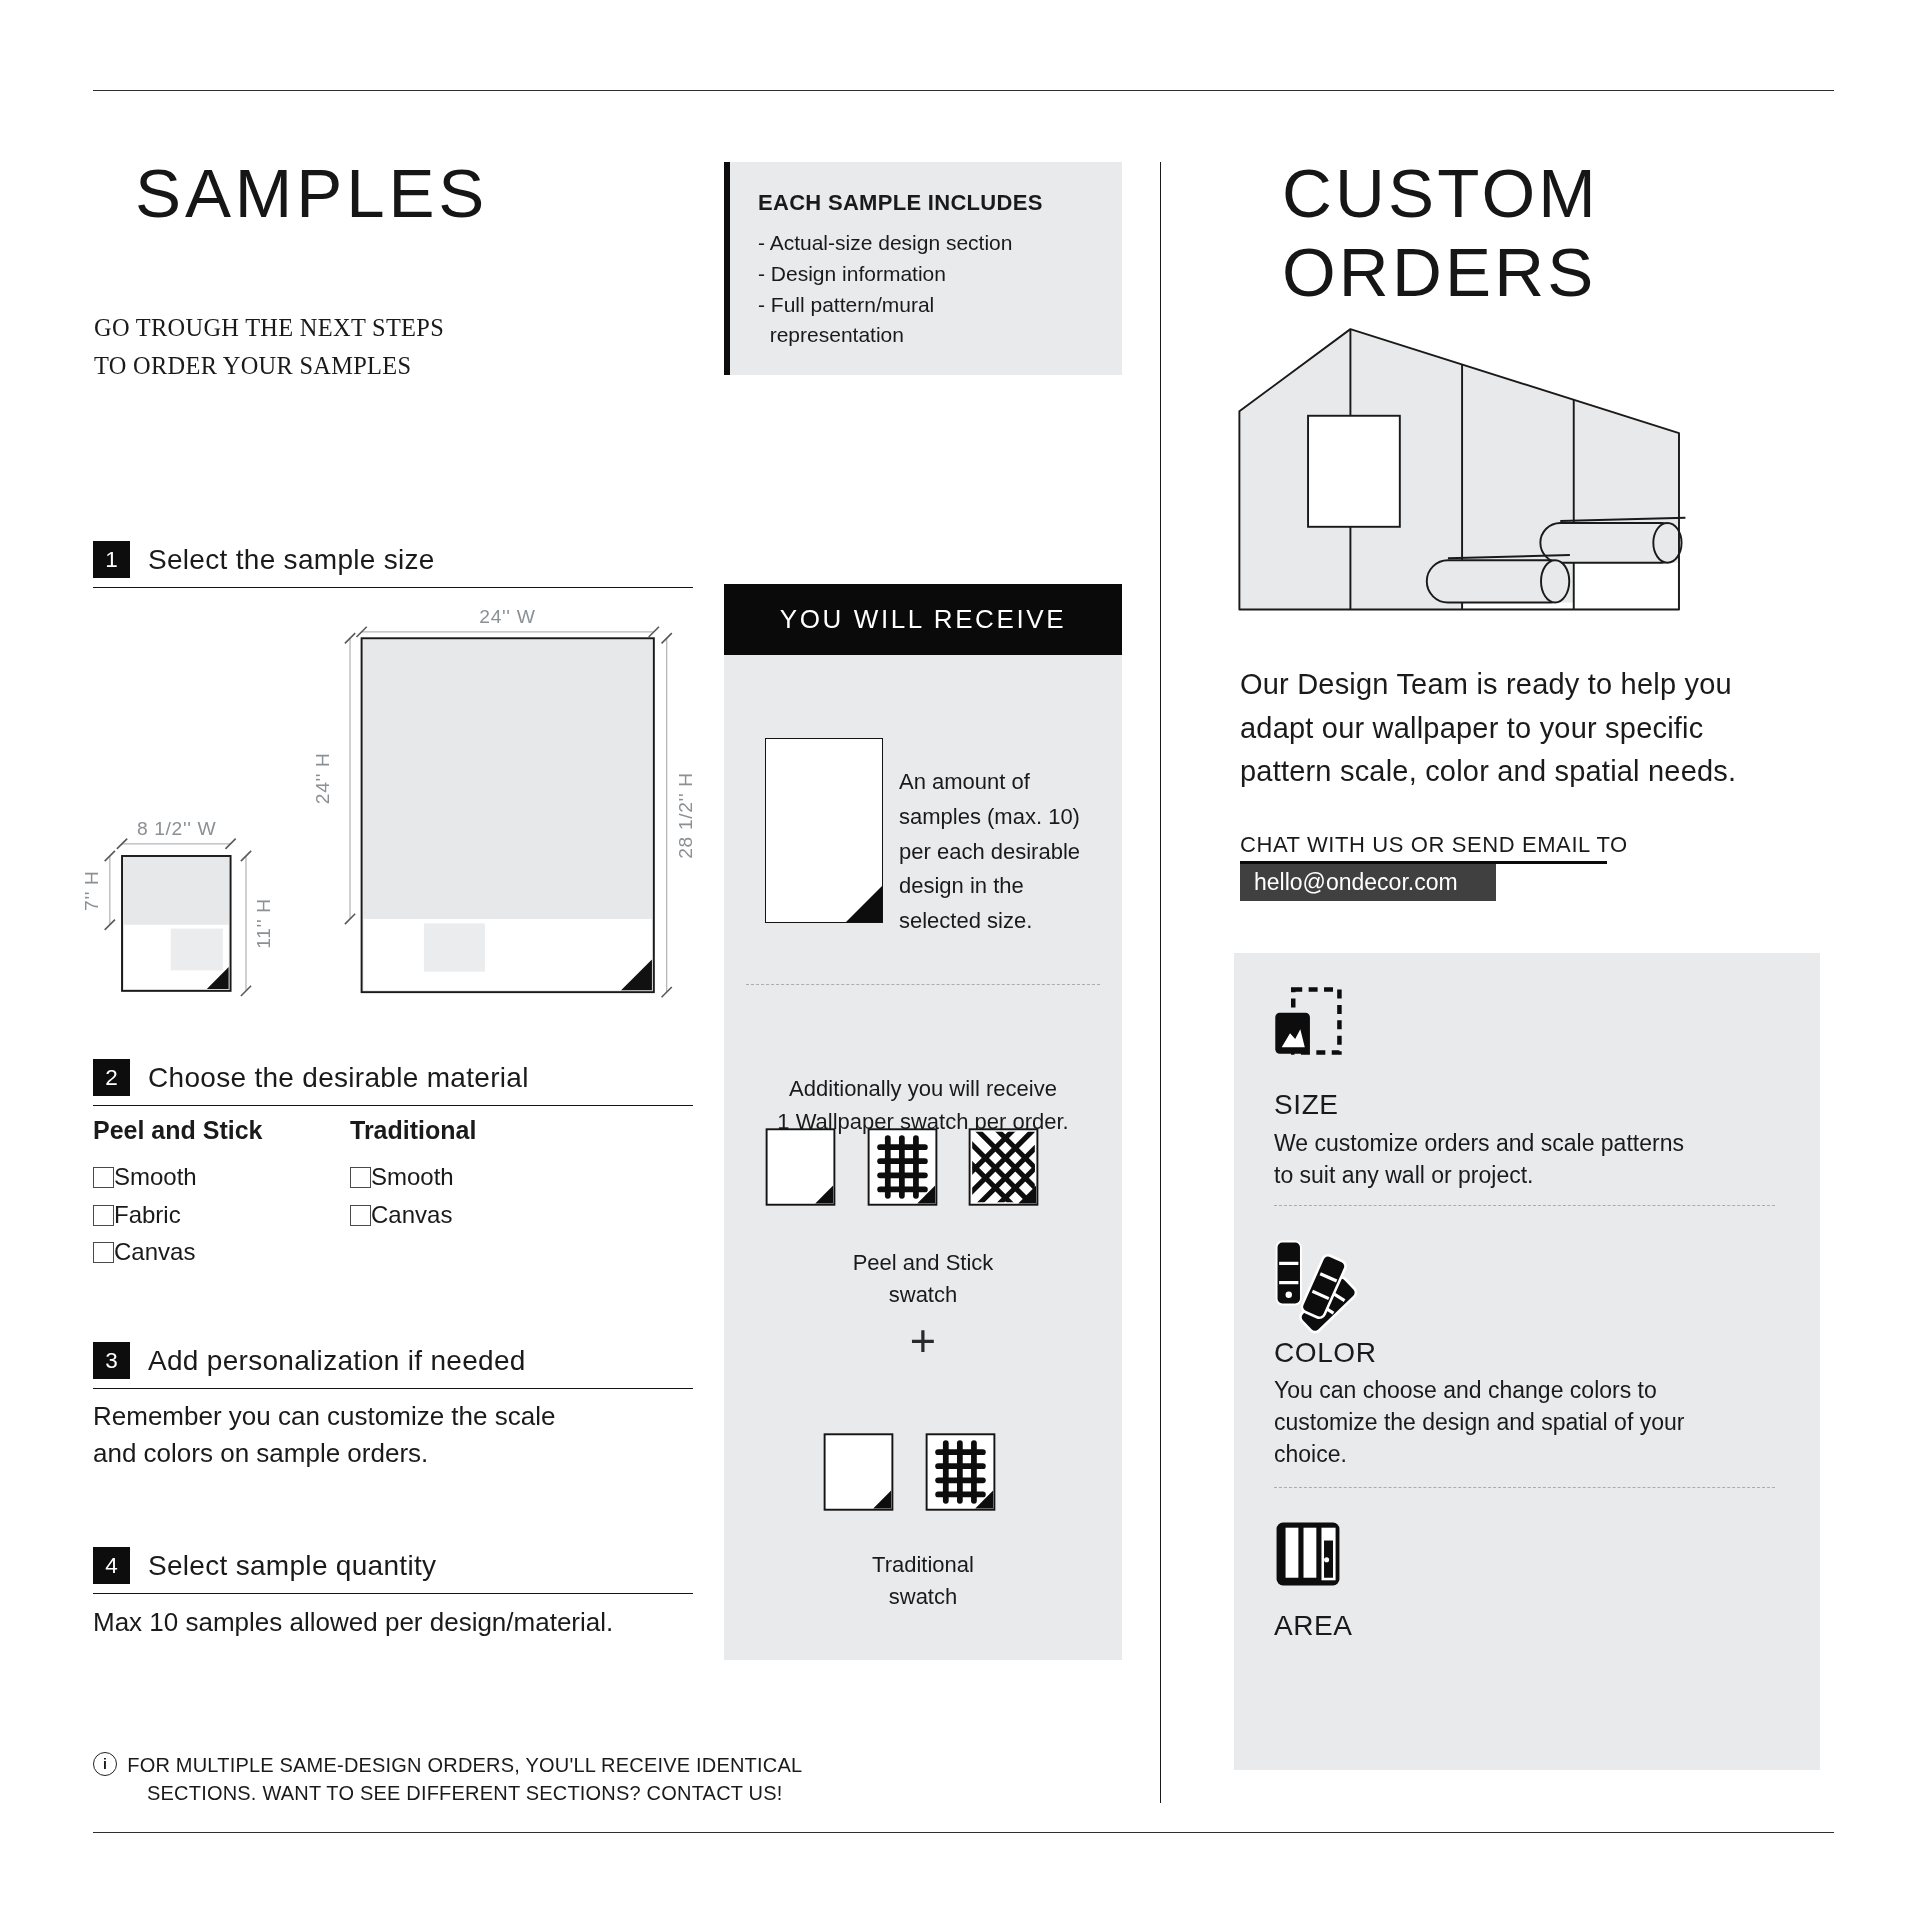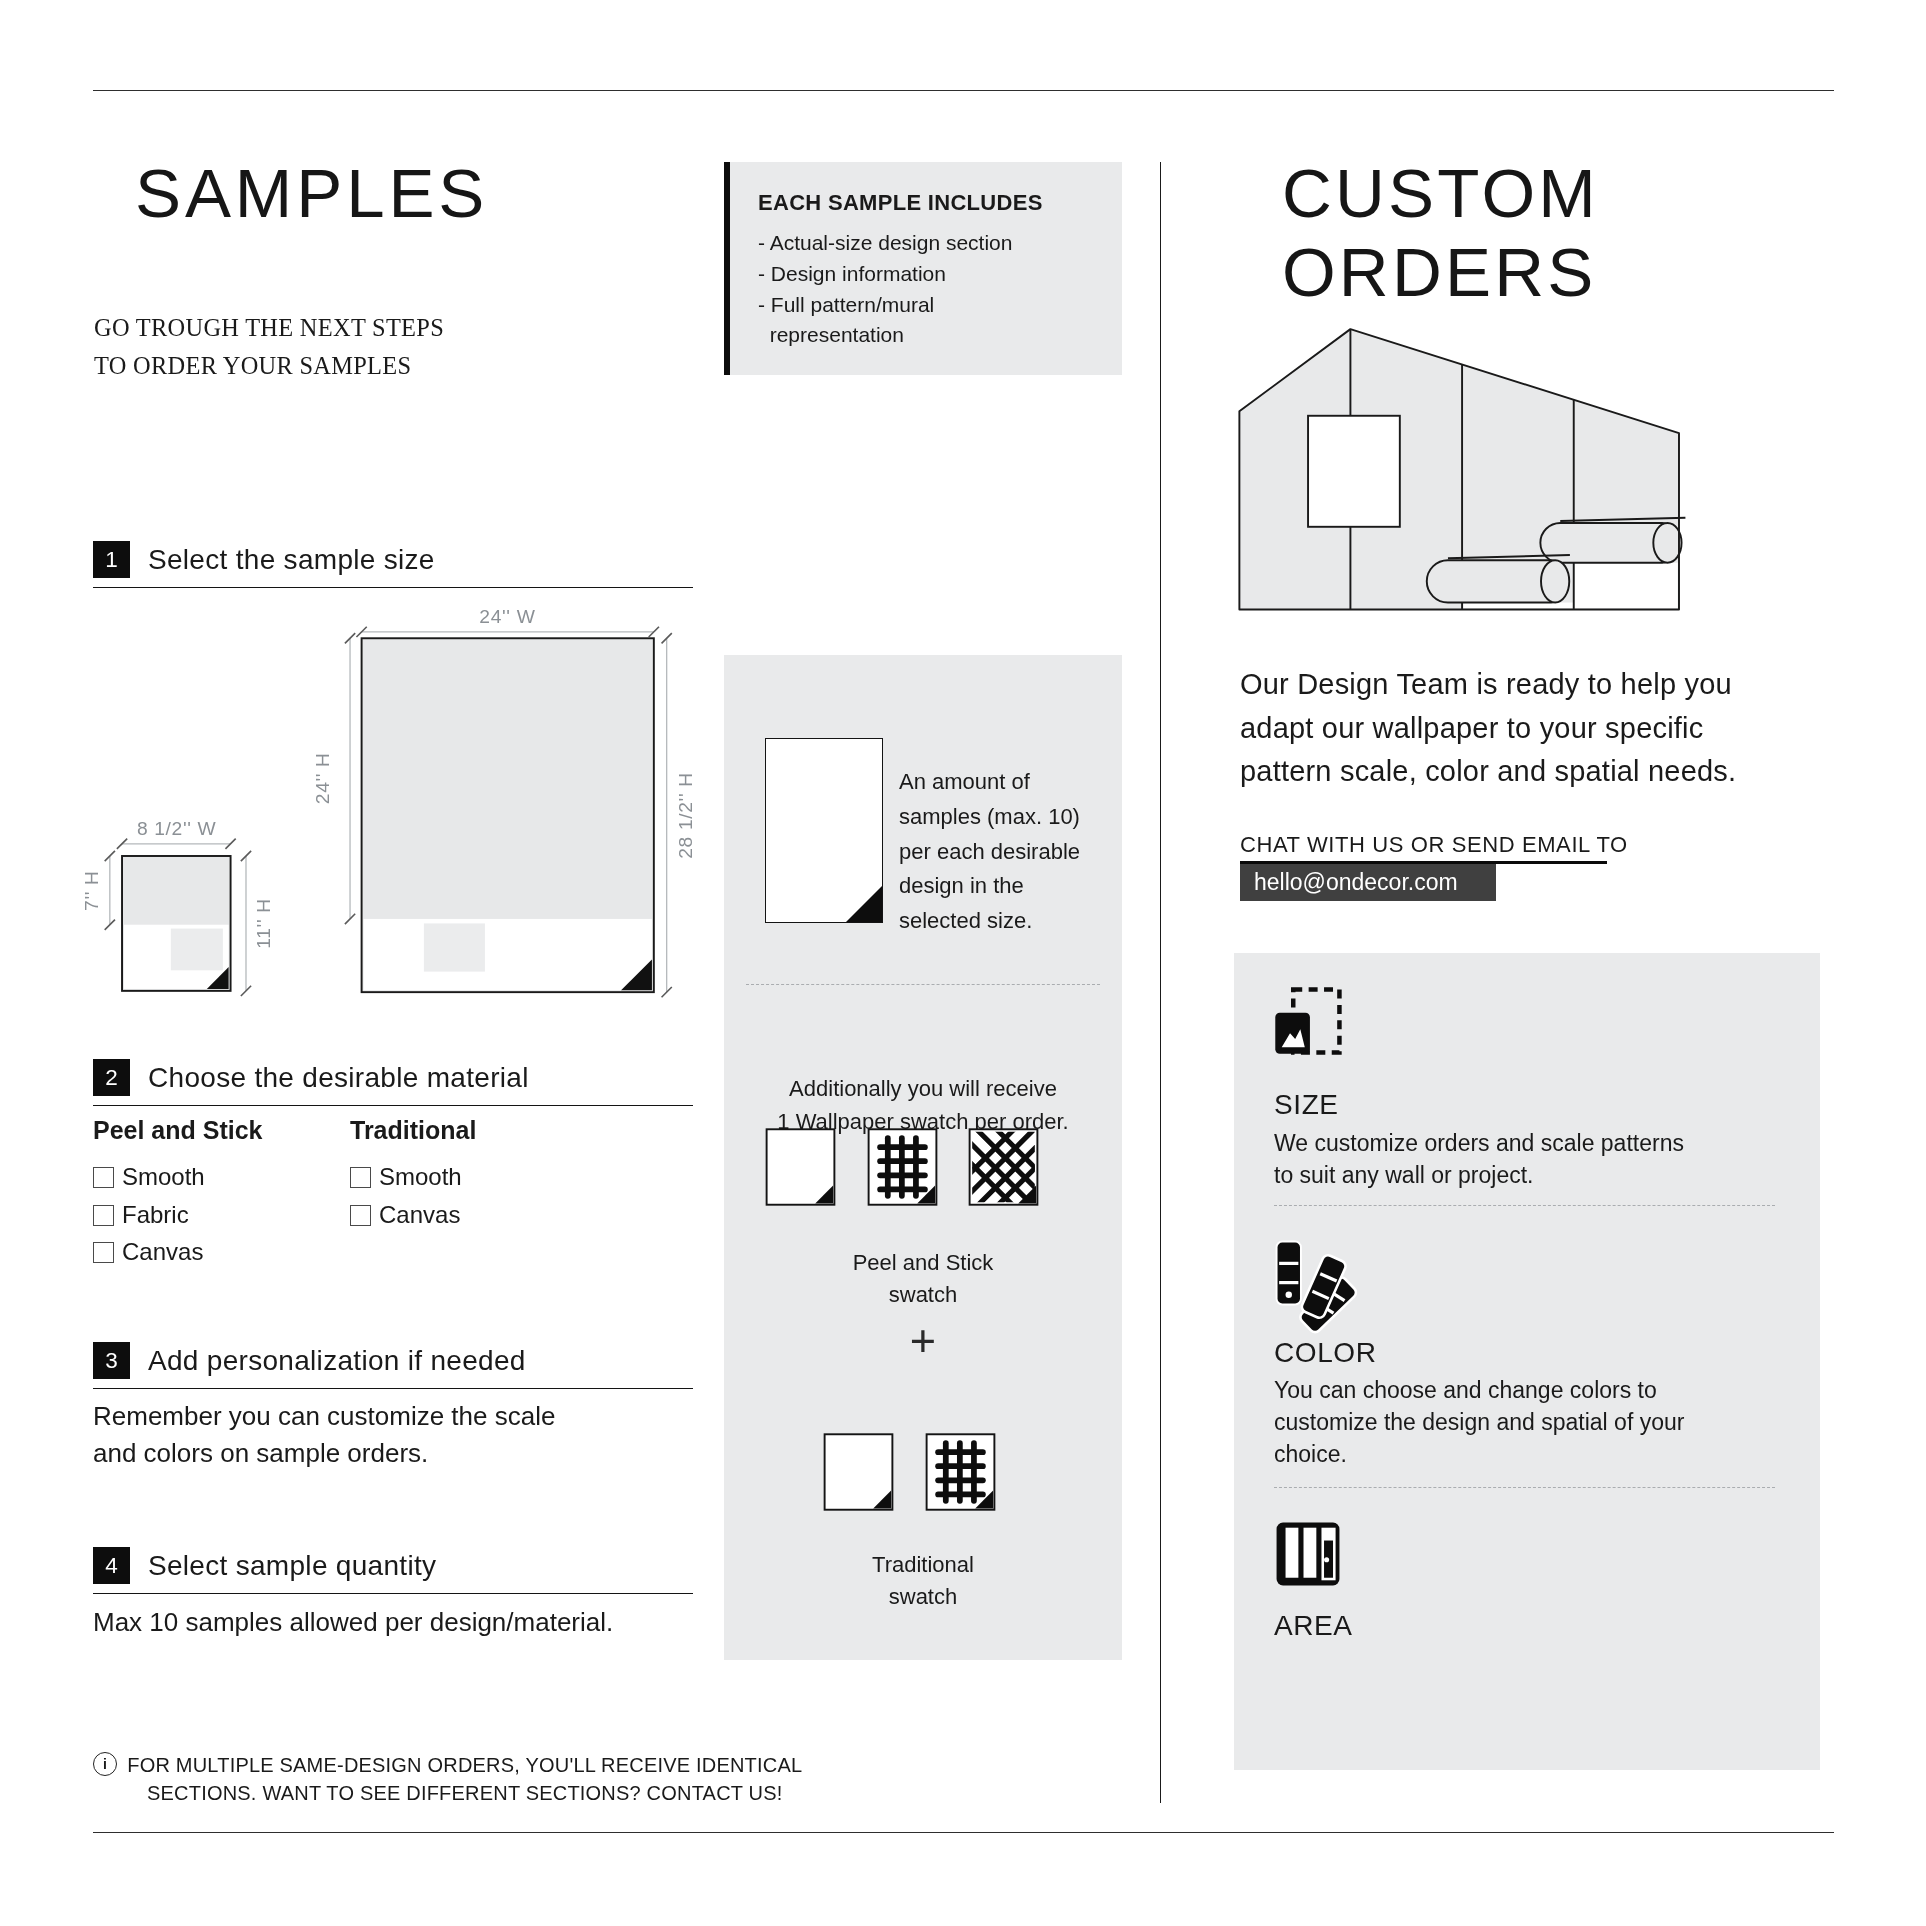--- a/index.html
+++ b/index.html
@@ -23,21 +23,21 @@
   #includes-title{font-size:22px;font-weight:700;letter-spacing:0.3px;}
   .includes-item{font-size:21px;line-height:1.45;}
 
   .step-header{width:600px;display:flex;align-items:center;gap:18px;
                border-bottom:1.9px solid #141414;padding-bottom:9px;}
   .step-num{width:37px;height:37px;background:#0d0d0d;color:#fff;font-size:22.5px;
             display:flex;align-items:center;justify-content:center;flex:0 0 auto;}
   .step-label{font-size:28px;letter-spacing:0.3px;}
 
   .mat-title{font-size:25px;font-weight:700;}
-  .mat-item{display:flex;align-items:center;gap:8px;font-size:24px;}
+  .mat-item{display:flex;align-items:center;gap:0;font-size:24px;}
   .checkbox{width:19px;height:19px;border:1.3px solid #4a4a4a;background:#fff;flex:0 0 auto;}
 
   .bodytext{font-size:26px;line-height:1.42;}
 
   #footnote{display:flex;gap:10.3px;align-items:flex-start;}
   #footnote-icon{width:22px;height:22px;border:1.9px solid #222;border-radius:50%;
                  display:flex;align-items:center;justify-content:center;
                  font-size:14px;font-weight:700;margin-top:1.3px;flex:0 0 auto;}
   #footnote-text{font-size:20px;line-height:1.4;letter-spacing:0.2px;text-align:center;}
 
@@ -178,20 +178,21 @@
   </div>
   <div class="abs bodytext" style="left:93px;top:1604px;">Max 10 samples allowed per design/material.</div>
 
   <div class="abs" id="footnote" style="left:93px;top:1751px;">
     <div id="footnote-icon">i</div>
     <div id="footnote-text" class="pre">FOR MULTIPLE SAME-DESIGN ORDERS, YOU'LL RECEIVE IDENTICAL
 SECTIONS. WANT TO SEE DIFFERENT SECTIONS? CONTACT US!</div>
   </div>
 
   <div class="abs" id="receive-panel" style="left:724px;top:655px;"></div>
+  <div class="abs" id="receive-banner" style="left:724px;top:584px;">YOU WILL RECEIVE</div>
 
   <div class="abs" id="sheet-icon" style="left:765px;top:738px;"></div>
   <div class="abs pre" id="receive-sample-text" style="left:899px;top:765px;">An amount of
 samples (max. 10)
 per each desirable
 design in the
 selected size.</div>
 
   <div class="abs dashed" style="left:746px;top:984px;width:354px;"></div>
 

